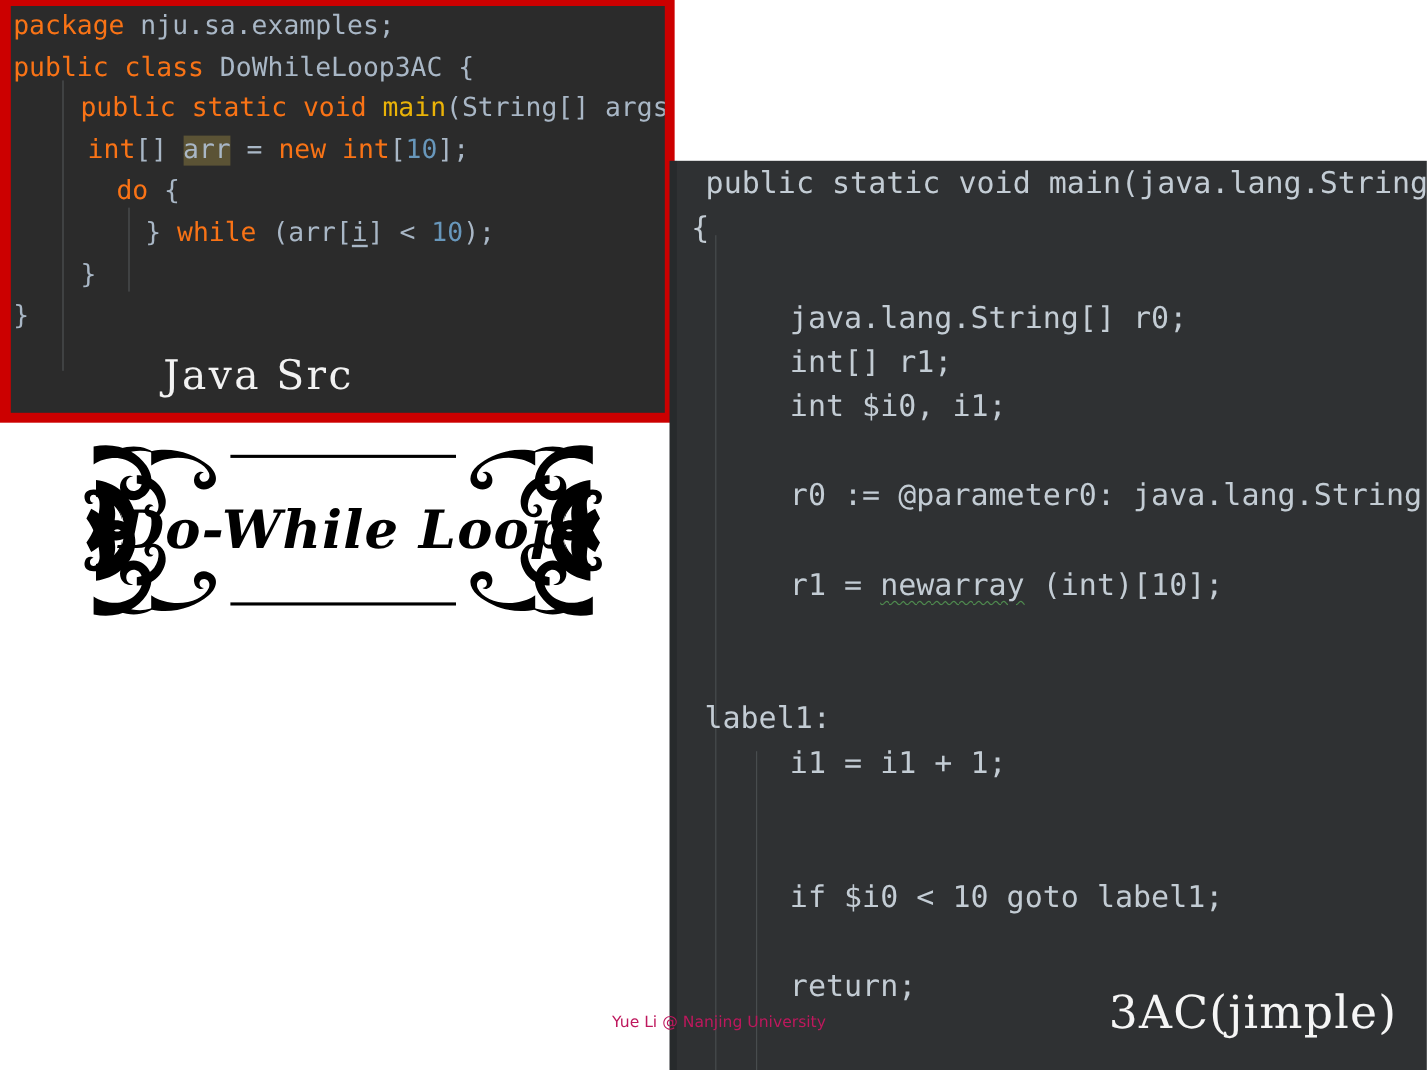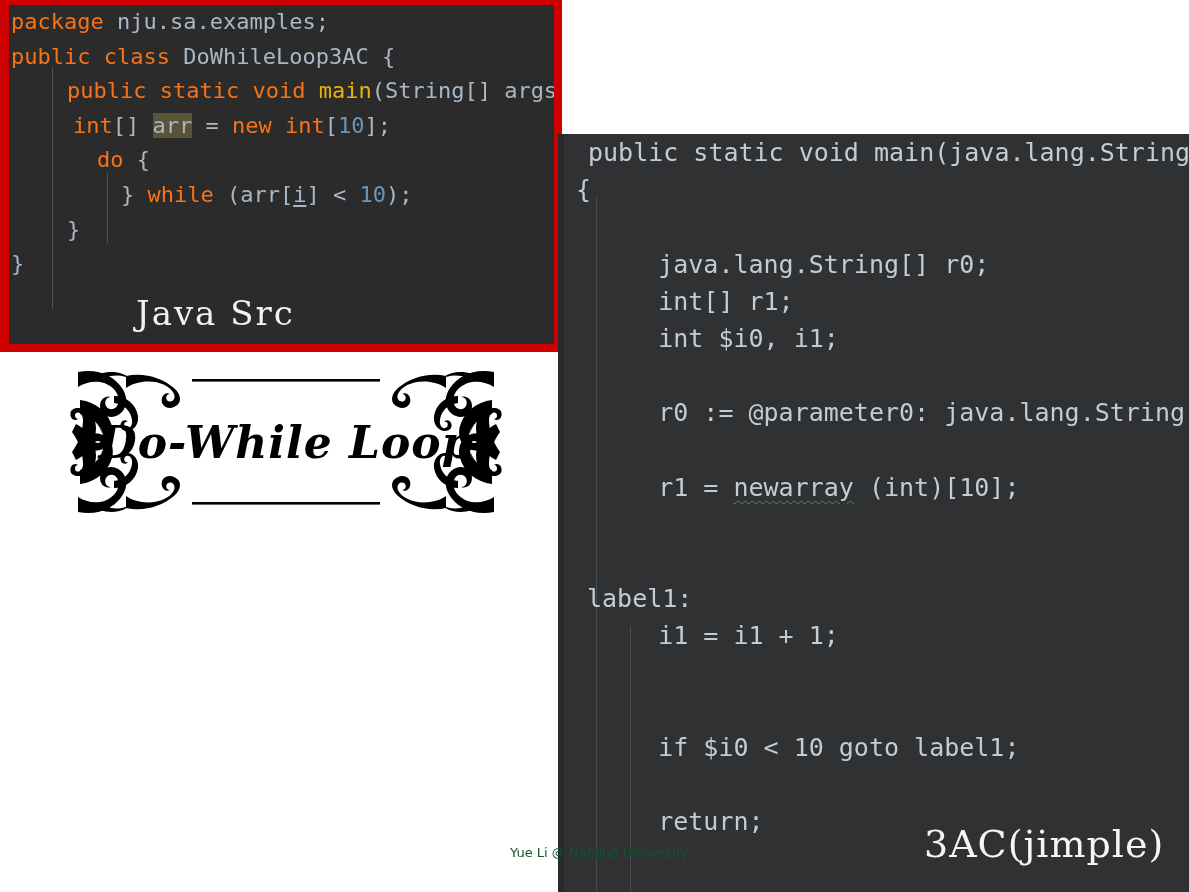--- a/index.html
+++ b/index.html
@@ -164,21 +164,21 @@
     pointer-events: none;
   }
 
   
   #watermark {
     position: absolute;
     left: 510px;
     top: 845px;
     font-family: "DejaVu Sans", "Liberation Sans", sans-serif;
     font-size: 13px;
-    color: #14532d;
+    color: #be185d;
     z-index: 7;
     white-space: pre;
   }
 </style>
 </head>
 <body>
 
 <div id="java-panel">
   <div id="java-code">
 

